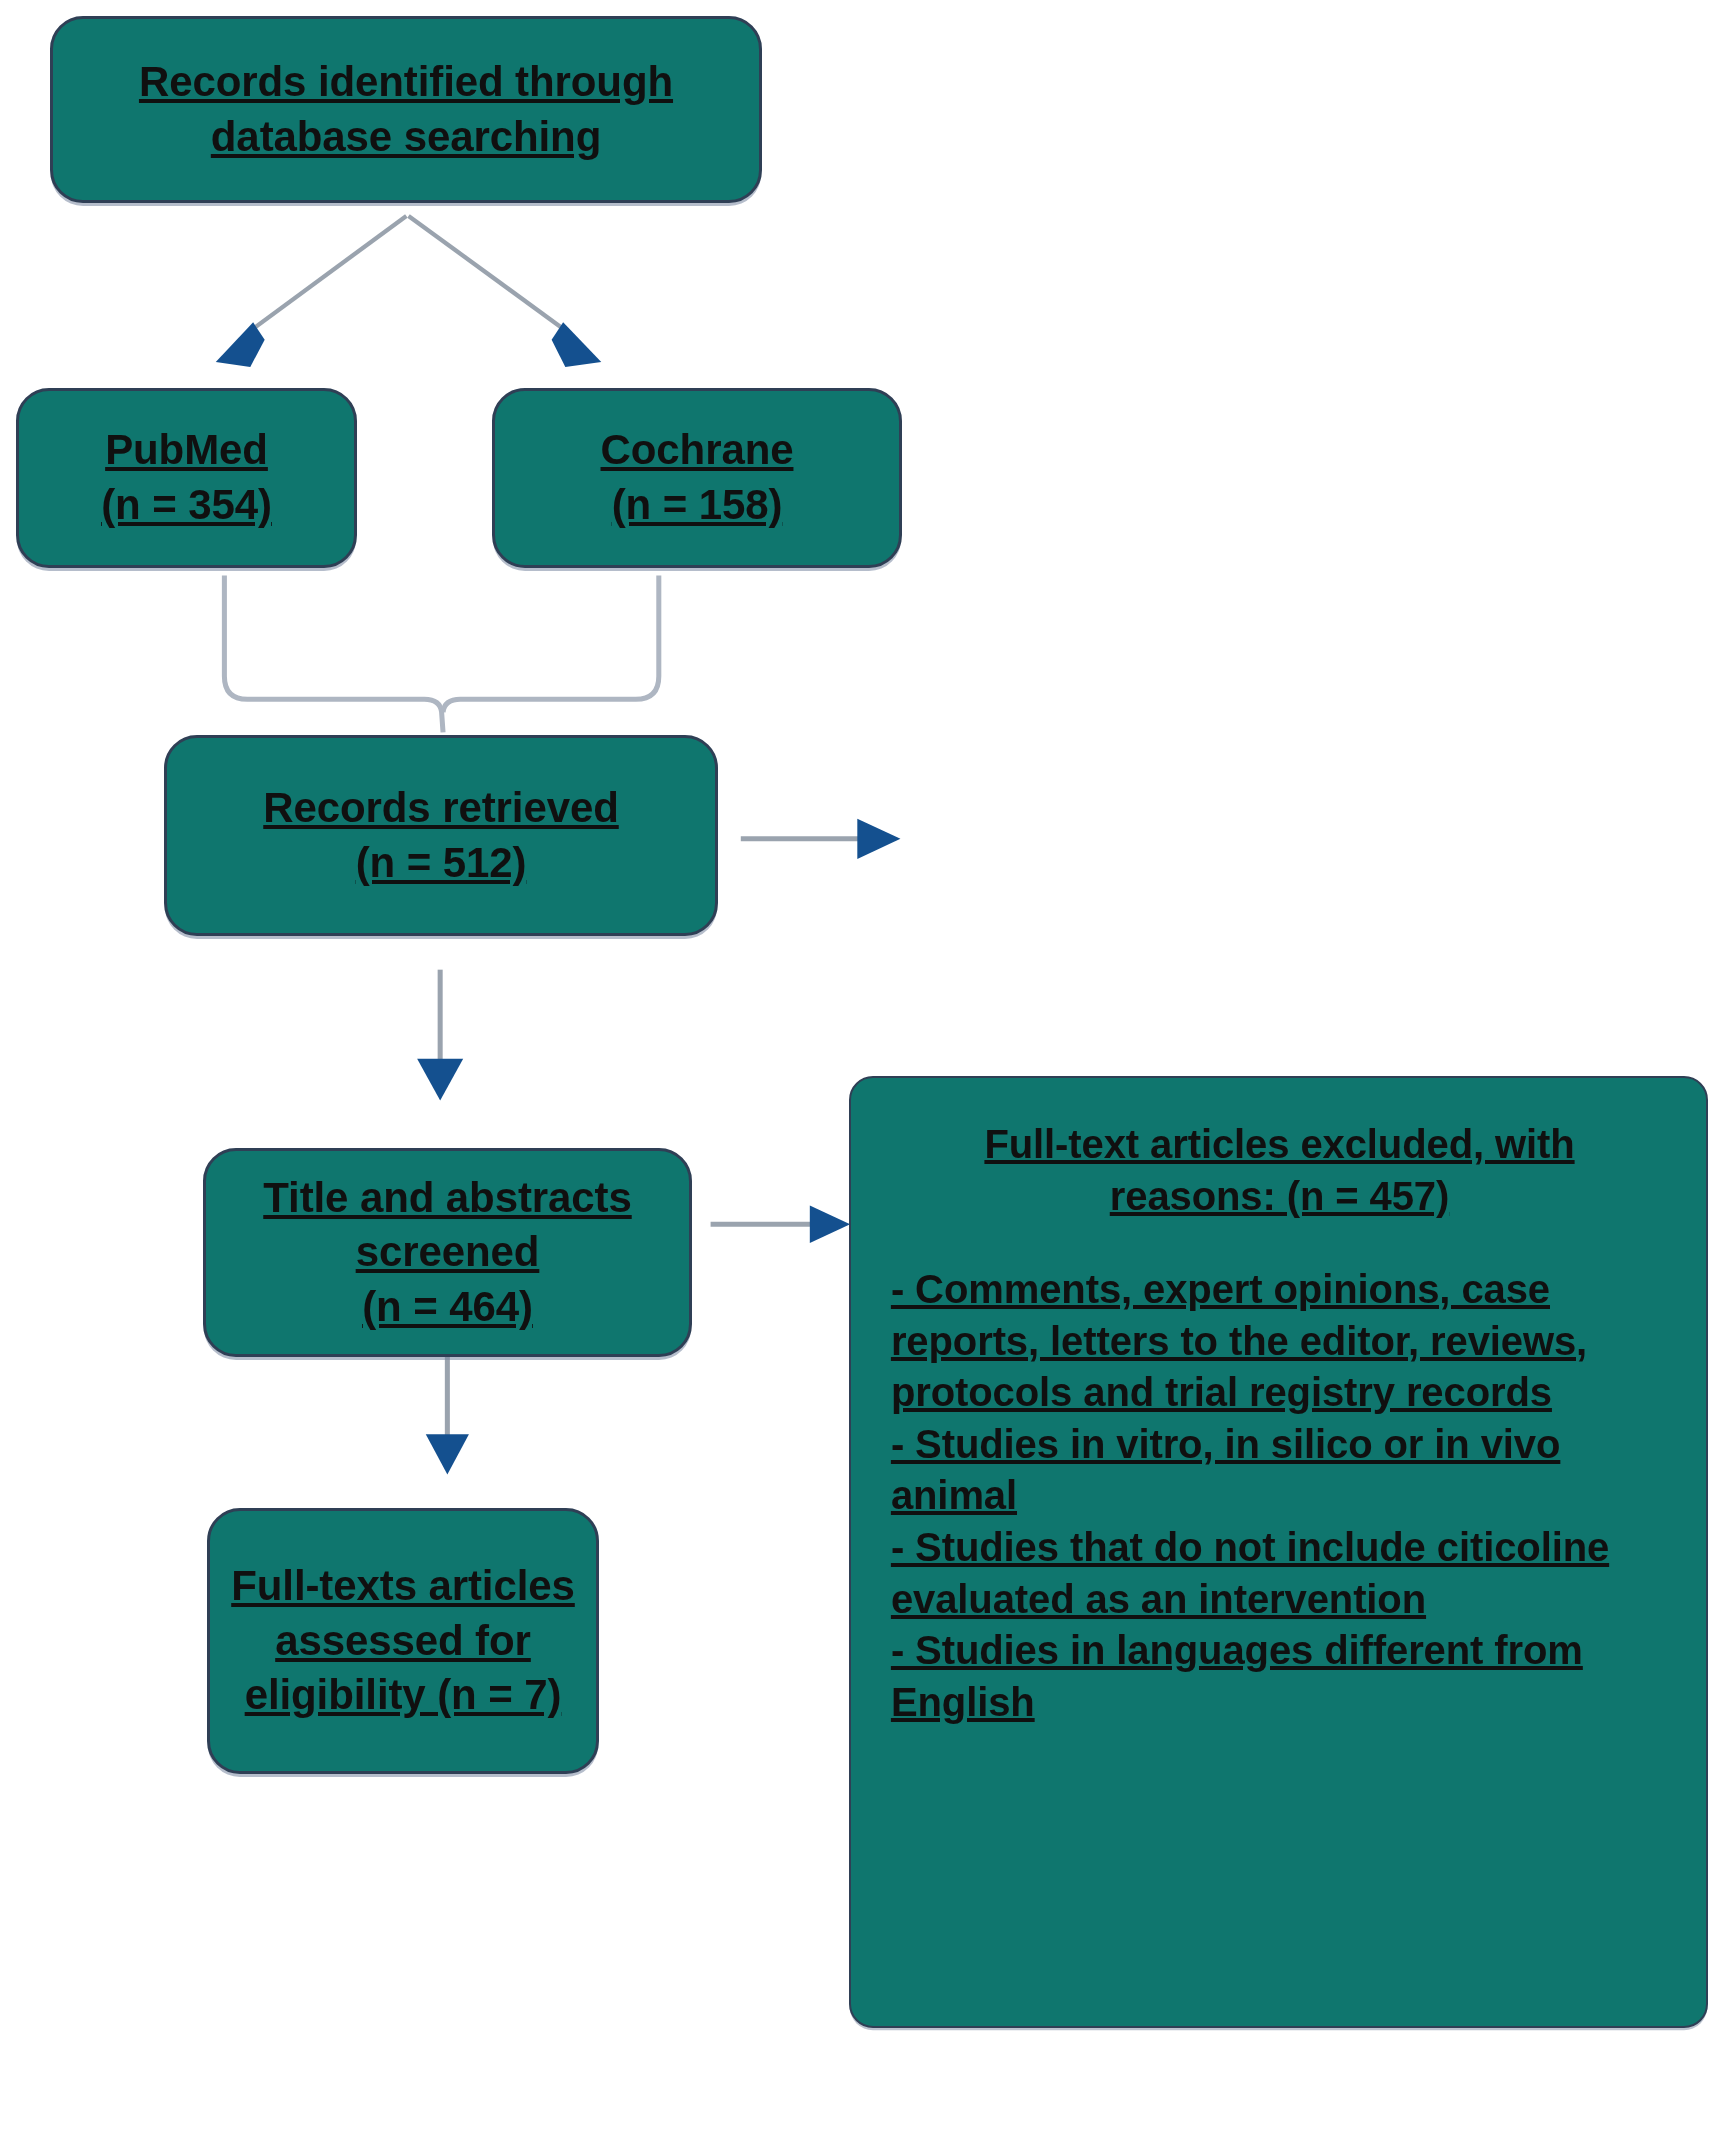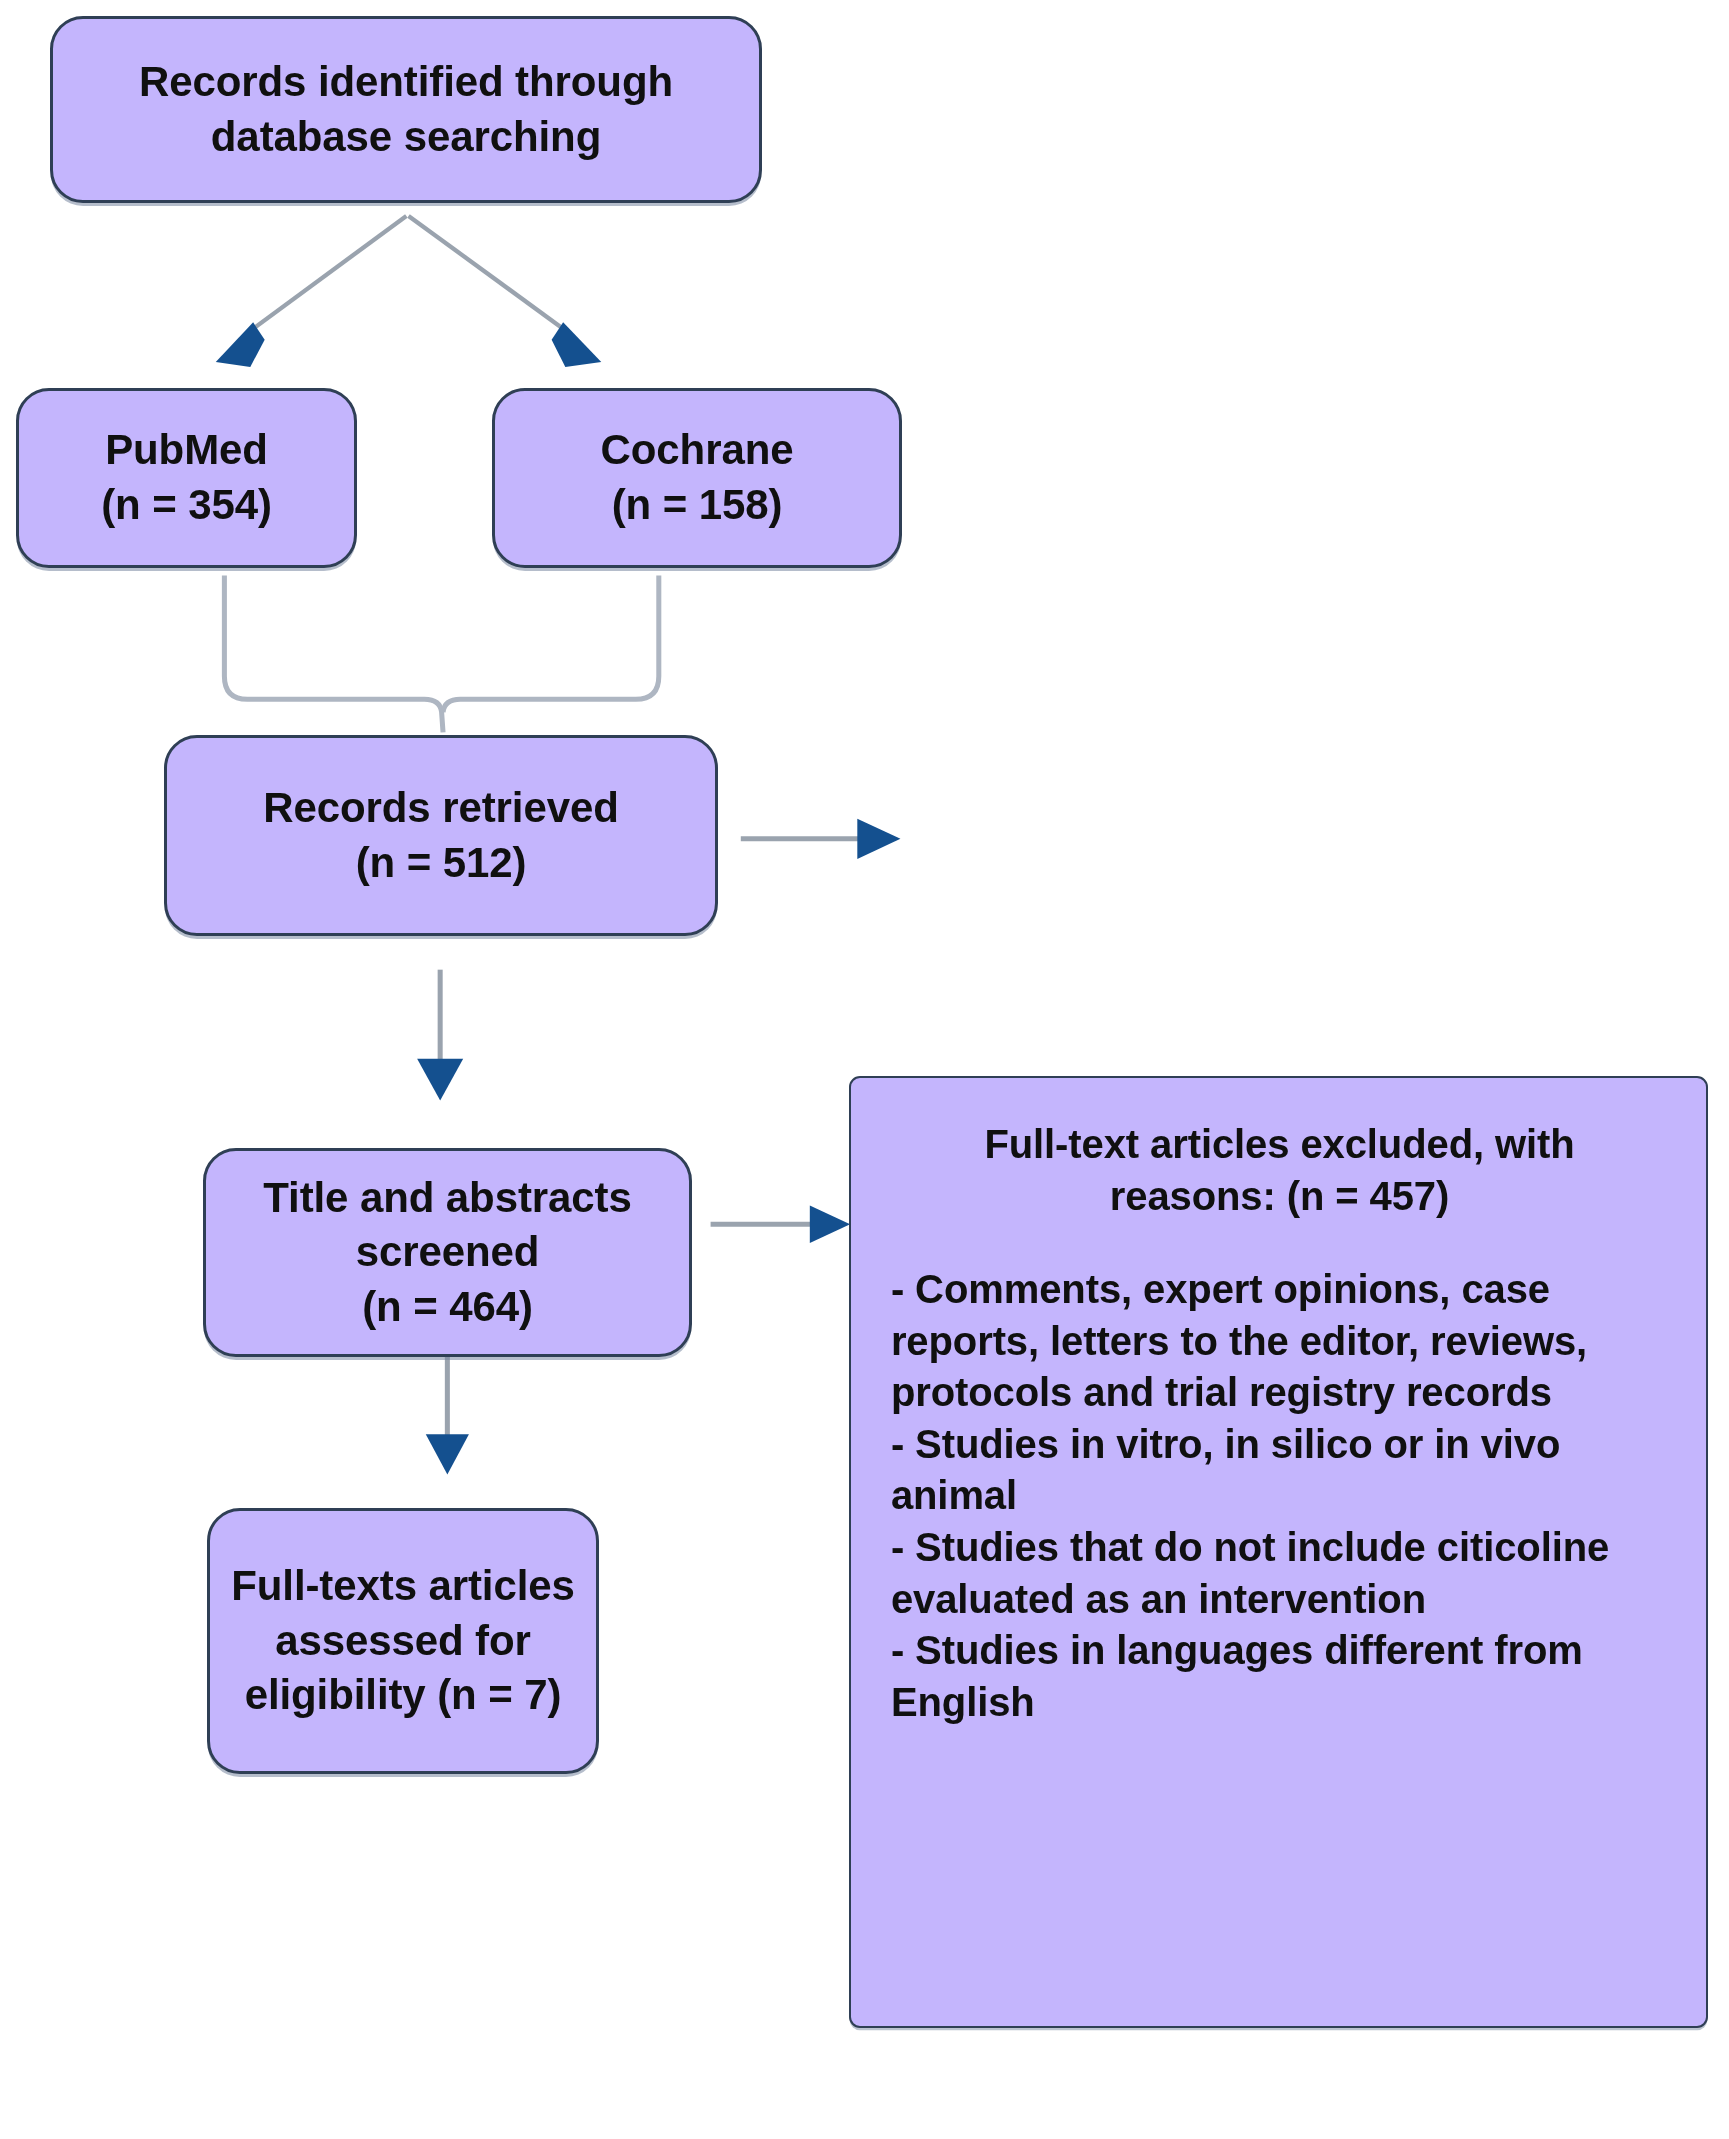--- a/index.html
+++ b/index.html
@@ -11,53 +11,54 @@
     position: relative;
     width: 1729px;
     height: 2140px;
     background: #ffffff;
     font-family: "Liberation Sans", sans-serif;
     overflow: hidden;
   }
   .node {
     position: absolute;
     box-sizing: border-box;
-    background: #c4b5fd;
+    background: #0f766e;
     border: 3.6px solid #2f3f55;
     border-radius: 33px;
     display: flex;
     align-items: center;
     justify-content: center;
     text-align: center;
     color: #101010;
     font-weight: 700;
     line-height: 1.30;
     letter-spacing: -0.1px;
     box-shadow: 0 3.6px 0 -0.7px rgba(120,135,160,0.55);
+    text-decoration: underline;
   }
   .node .txt {
     display: block;
     width: 100%;
     padding: 0 10px;
     box-sizing: border-box;
     white-space: pre-line;
   }
 
   
   #n-identified { left: 50px;   top: 16px;   width: 712px;  height: 187px; font-size: 42px; }
   #n-pubmed     { left: 16px;   top: 388px;  width: 341px;  height: 180px; font-size: 42px; }
   #n-cochrane   { left: 471px;  top: 388px;  width: 410px;  height: 180px; font-size: 42px; margin-left: 21px; }
   #n-retrieved  { left: 164px;  top: 735px; width: 554px;  height: 201px; font-size: 42px; }
   #n-duplicates { left: 898px; top: 752px; width: 504px;  height: 169px; font-size: 42px; }
   #n-screened   { left: 203px;  top: 1108px; width: 489px;  height: 209px; font-size: 42px; margin-top: 40px; }
   #n-eligible   { left: 207px;  top: 1485px; width: 392px;  height: 266px; font-size: 42px; margin-top: 23px; }
 
   #n-excluded {
     left: 849px; top: 1076px; width: 859px; height: 952px;
-    border-radius: 11px;
+    border-radius: 24px;
     border-width: 2.9px;
     align-items: flex-start;
     justify-content: flex-start;
     font-size: 40px;
     box-shadow: 0 2.9px 0 -0.7px rgba(120,135,160,0.50);
   }
   #n-excluded .inner {
     width: 100%;
     padding: 40px 35px 0 37px;
     box-sizing: border-box;

